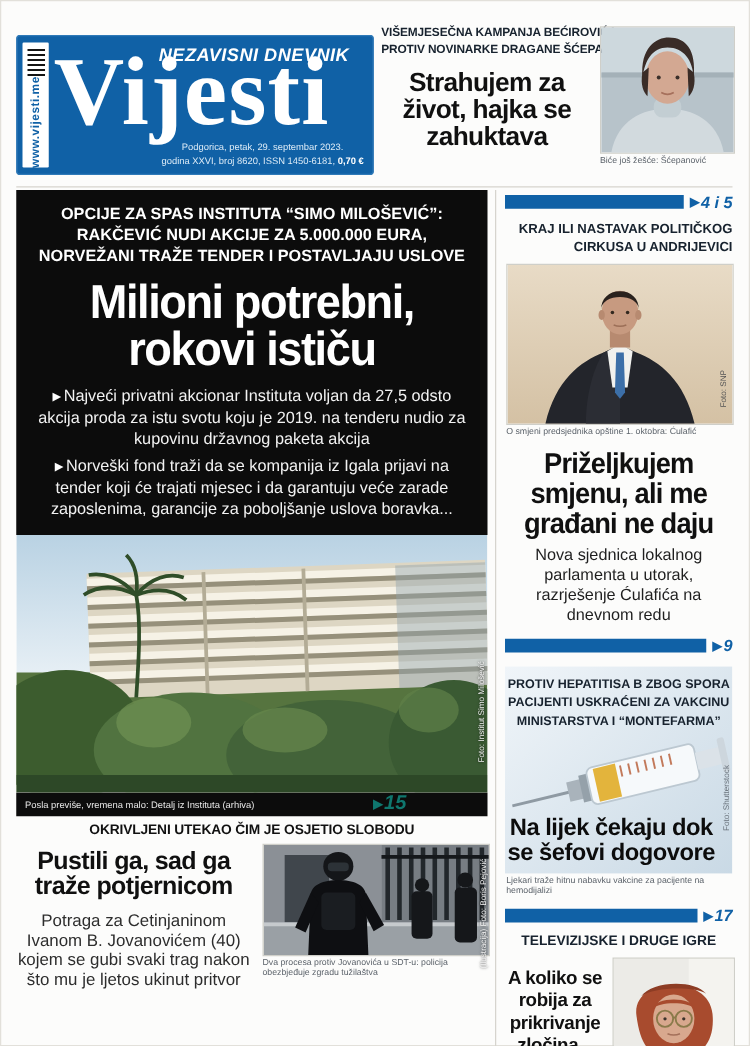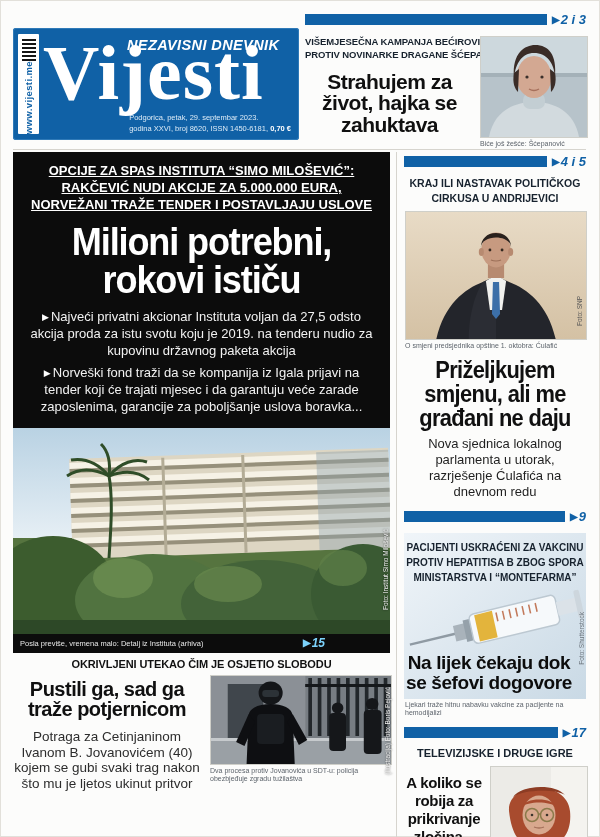--- a/index.html
+++ b/index.html
@@ -8,21 +8,21 @@
 
   
   .masthead-row{position:relative;height:150px;}
   .hairline{position:absolute;left:13px;right:14px;bottom:0;height:1px;background:#d6d4ce;}
   .logo-box{position:absolute;left:13px;top:28px;width:286px;height:112px;background:#1061a6;border-radius:3px;box-shadow:inset 0 0 0 1px #2f7ab8;}
   .logo-strip{position:absolute;left:5px;top:6px;bottom:6px;width:21px;background:#ffffff;border-radius:1px;display:flex;flex-direction:column;align-items:center;}
   .barcode{width:14px;height:30px;margin-top:3px;background:repeating-linear-gradient(0deg,#141414 0 2px,#ffffff 2px 4px);}
   .logo-url{flex:1;display:flex;align-items:center;justify-content:center;writing-mode:vertical-rl;transform:rotate(180deg);color:#1061a6;font-size:9.5px;font-weight:bold;letter-spacing:.4px;}
   .tagline{position:absolute;left:114px;top:9px;color:#fff;font-size:14.5px;font-weight:800;font-style:italic;letter-spacing:.4px;white-space:nowrap;}
   .logo-title{position:absolute;left:30px;top:2px;color:#fff;font-family:"Liberation Serif","DejaVu Serif",serif;font-weight:bold;font-size:78px;line-height:1.1;letter-spacing:1px;}
-  .logo-dates{position:absolute;right:8px;bottom:6px;text-align:left;color:#dcebf7;font-size:7.5px;line-height:1.4;}
+  .logo-dates{position:absolute;right:8px;bottom:6px;text-align:center;color:#dcebf7;font-size:7.5px;line-height:1.4;}
   .logo-dates .price{color:#ffffff;font-weight:bold;}
 
   
   .marker-row{display:flex;align-items:center;gap:5px;}
   .marker-bar{flex:1;height:11px;background:#1061a6;}
   .marker-text{white-space:nowrap;color:#1061a6;font-weight:800;font-style:italic;font-size:13px;}
   .arrow-icon::before{content:"▶";font-style:normal;font-size:10px;margin-right:1px;position:relative;top:-1px;}
 
   
   .top-story{position:absolute;left:305px;top:12px;right:14px;}
@@ -35,46 +35,46 @@
   .portrait-wrap svg{display:block;border:1px solid #cfcfc9;}
   .photo-caption{font-size:7px;color:#5c636b;margin-top:2px;line-height:1.2;}
 
   
   .content{display:flex;padding:2px 14px 0 13px;}
   .col-left{width:377px;flex:none;}
   .col-right{flex:1;min-width:0;margin-left:6px;border-left:1px solid #d6d4ce;padding-left:7px;}
 
   
   .black-box{background:#0c0c0c;color:#fff;padding:10px 14px 12px;}
-  .black-kicker{font-size:13px;font-weight:800;text-align:center;line-height:1.32;text-decoration:underline;}
+  .black-kicker{font-size:13px;font-weight:800;text-align:center;line-height:1.32;}
   .black-kicker span{display:block;white-space:nowrap;}
   .main-headline{font-size:38px;font-weight:900;text-align:center;line-height:1.0;letter-spacing:-1.2px;margin:10px 0 10px;transform:scaleX(.95);}
   .bullets{font-size:13px;line-height:1.3;text-align:center;color:#f2f2f2;}
   .bullet{margin-top:5px;}
   .bullet .arrow-icon::before{color:#fff;font-size:9px;margin-right:2px;top:-1px;}
   .main-photo{position:relative;height:206px;overflow:hidden;}
   .main-photo svg{display:block;}
   .photo-credit-v{position:absolute;right:1px;bottom:24px;writing-mode:vertical-rl;transform:rotate(180deg);font-size:6.5px;color:#f0f0f0;text-shadow:0 0 2px rgba(0,0,0,.8);}
   .caption-bar{height:19px;background:#0c0c0c;display:flex;align-items:center;padding:0 7px;color:#e8e8e8;font-size:7.5px;}
-  .caption-bar .marker-text{color:#7dd3fc;font-size:12px;margin-left:auto;margin-right:58px;}
+  .caption-bar .marker-text{color:#0f766e;font-size:16px;margin-left:auto;margin-right:58px;}
   .left-marker{margin-top:9px;}
 
   
   .fugitive{margin-top:5px;}
   .fugitive-kicker{text-align:center;font-size:11px;font-weight:800;color:#111;letter-spacing:-.1px;}
   .fugitive-body{display:flex;gap:9px;margin-top:5px;}
   .fugitive-left{width:188px;flex:none;}
   .fugitive-headline{font-size:20px;font-weight:900;text-align:center;line-height:1.02;letter-spacing:-.5px;color:#101010;}
   .fugitive-text{margin-top:9px;font-size:13.5px;color:#2d2d2d;text-align:center;line-height:1.18;}
   .fugitive-photo{flex:1;position:relative;}
   .fugitive-photo svg{display:block;border:1px solid #cfcfc9;}
   .fugitive-photo .photo-credit-v{right:-1px;bottom:18px;color:#f2f2f2;}
 
   
-  .r-kicker{text-align:center;font-weight:800;font-size:10.5px;margin:7px 0 6px;line-height:1.4;color:#17222e;}
+  .r-kicker{text-align:right;font-weight:800;font-size:10.5px;margin:7px 0 6px;line-height:1.4;color:#17222e;}
   .r-kicker span{display:block;white-space:nowrap;}
   .suit-photo{position:relative;margin:0 1px;}
   .suit-photo svg{display:block;border:1px solid #cfcfc9;}
   .suit-photo .photo-credit-v{right:2px;bottom:14px;color:#555;text-shadow:none;}
   .r-caption{font-size:7px;color:#5c636b;margin:2px 1px 0;line-height:1.2;}
   .r-headline{font-size:23px;font-weight:900;text-align:center;line-height:1.04;letter-spacing:-.7px;margin:8px 0 6px;color:#101010;transform:scaleX(.95);}
   .r-deck{font-size:13px;text-align:center;color:#1f1f1f;line-height:1.22;margin:0 2px 9px;}
   .health-box{position:relative;height:166px;margin-top:9px;overflow:hidden;}
   .health-box svg{position:absolute;left:0;top:0;}
   .health-kicker{position:relative;text-align:center;font-weight:800;font-size:10px;padding-top:7px;line-height:1.5;color:#17222e;}
@@ -101,24 +101,20 @@
       </div>
       <div class="tagline">NEZAVISNI DNEVNIK</div>
       <div class="logo-title">Vijesti</div>
       <div class="logo-dates">
         <div>Podgorica, petak, 29. septembar 2023.</div>
         <div><span>godina XXVI, broj 8620, ISSN 1450-6181,</span> <span class="price">0,70 €</span></div>
       </div>
     </div>
 
     <section class="top-story">
-      <div class="marker-row">
-        <div class="marker-bar"></div>
-        <div class="marker-text arrow-icon">2 i 3</div>
-      </div>
       <div class="top-story-body">
         <div class="top-story-left">
           <div class="top-kicker">
             <span>VIŠEMJESEČNA KAMPANJA BEĆIROVIĆA</span>
             <span>PROTIV NOVINARKE DRAGANE ŠĆEPANOVIĆ</span>
           </div>
           <h2 class="top-headline" style="margin:9px 0 0;">Strahujem za život, hajka se zahuktava</h2>
         </div>
         <figure class="portrait-wrap" style="margin:0;">
           <svg width="106" height="100" viewBox="0 0 106 100">
@@ -331,22 +327,22 @@
               <rect x="112" y="80" width="1.6" height="9" fill="#c2795a"></rect>
               <rect x="119" y="80" width="1.6" height="9" fill="#c2795a"></rect>
               <rect x="126" y="80" width="1.6" height="9" fill="#c2795a"></rect>
               <rect x="133" y="80" width="1.6" height="9" fill="#c2795a"></rect>
               <rect x="140" y="80" width="1.6" height="9" fill="#c2795a"></rect>
               <rect x="162" y="84" width="22" height="14" fill="#dbe2e8"></rect>
               <rect x="182" y="77" width="6" height="28" rx="2" fill="#cdd6dd"></rect>
             </g>
           </svg>
           <div class="health-kicker">
+            <span>PROTIV HEPATITISA B ZBOG SPORA</span>
             <span>PACIJENTI USKRAĆENI ZA VAKCINU</span>
-            <span>PROTIV HEPATITISA B ZBOG SPORA</span>
             <span>MINISTARSTVA I “MONTEFARMA”</span>
           </div>
           <h2 class="health-headline" style="margin:0;">Na lijek čekaju dok se šefovi dogovore</h2>
           <div class="photo-credit-v">Foto: Shutterstock</div>
         </div>
         <div class="health-caption">Ljekari traže hitnu nabavku vakcine za pacijente na hemodijalizi</div>
       </section>
 
       <div class="marker-row">
         <div class="marker-bar"></div>

